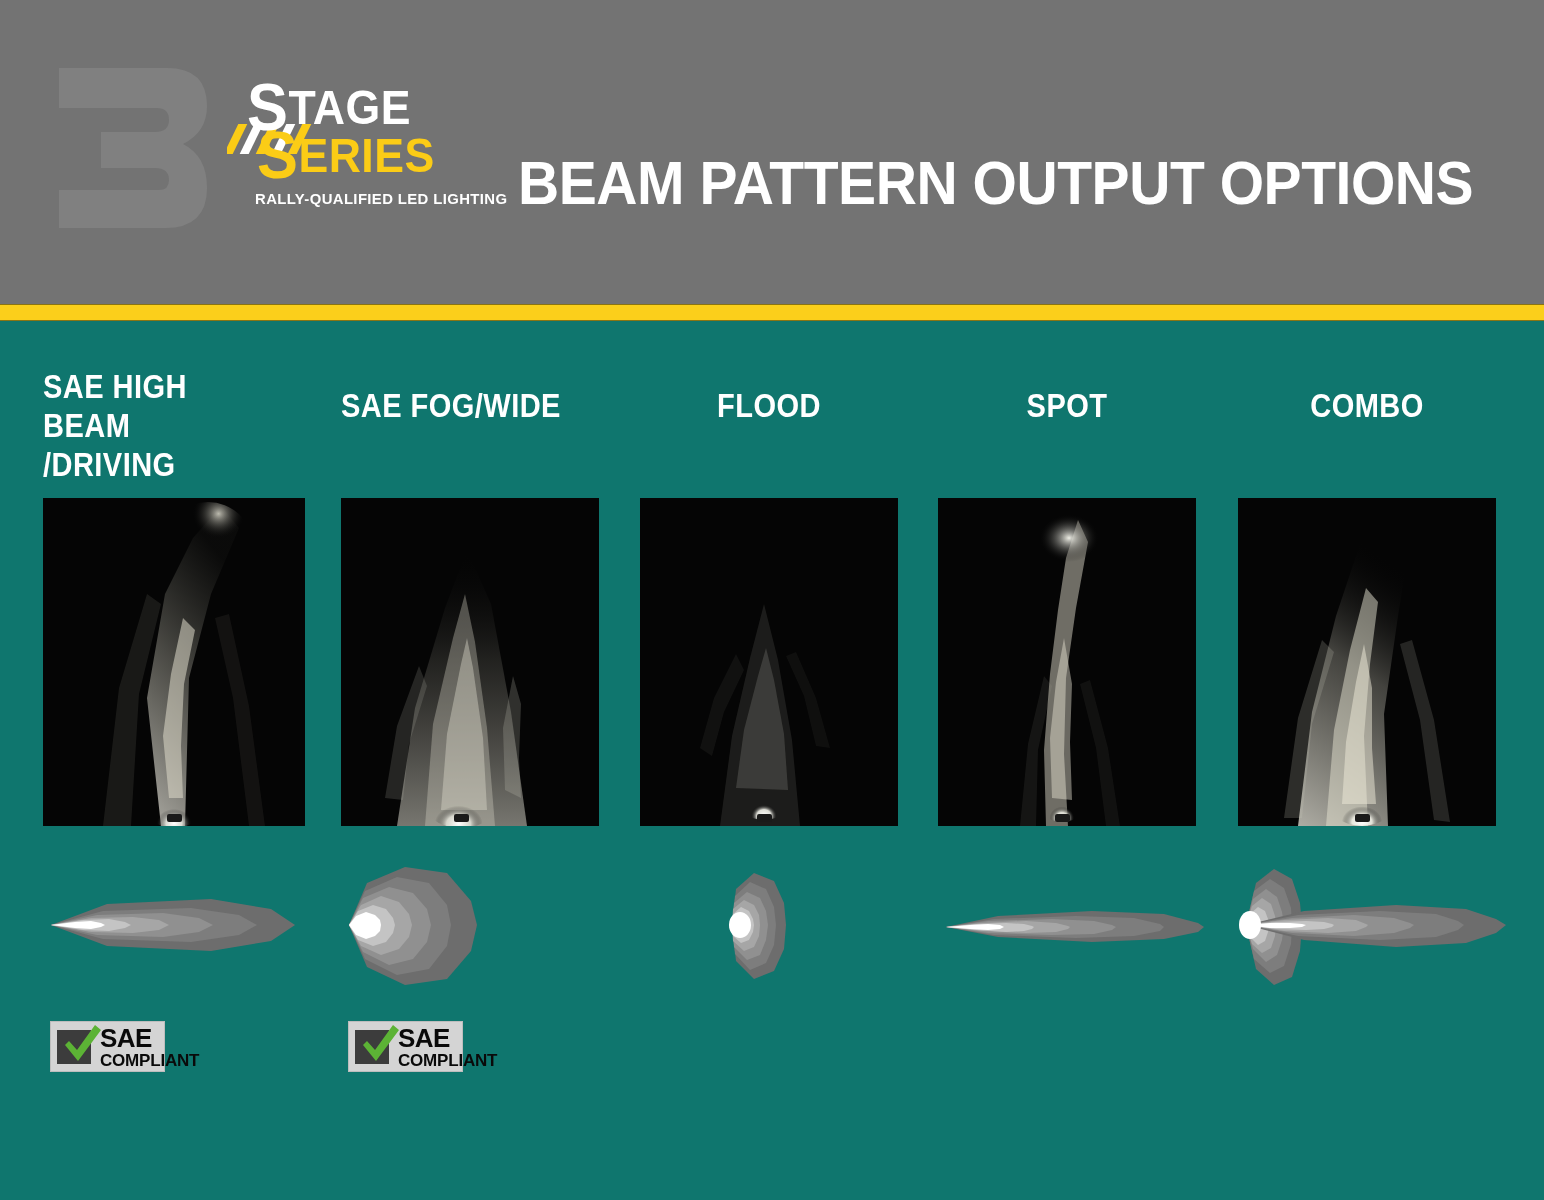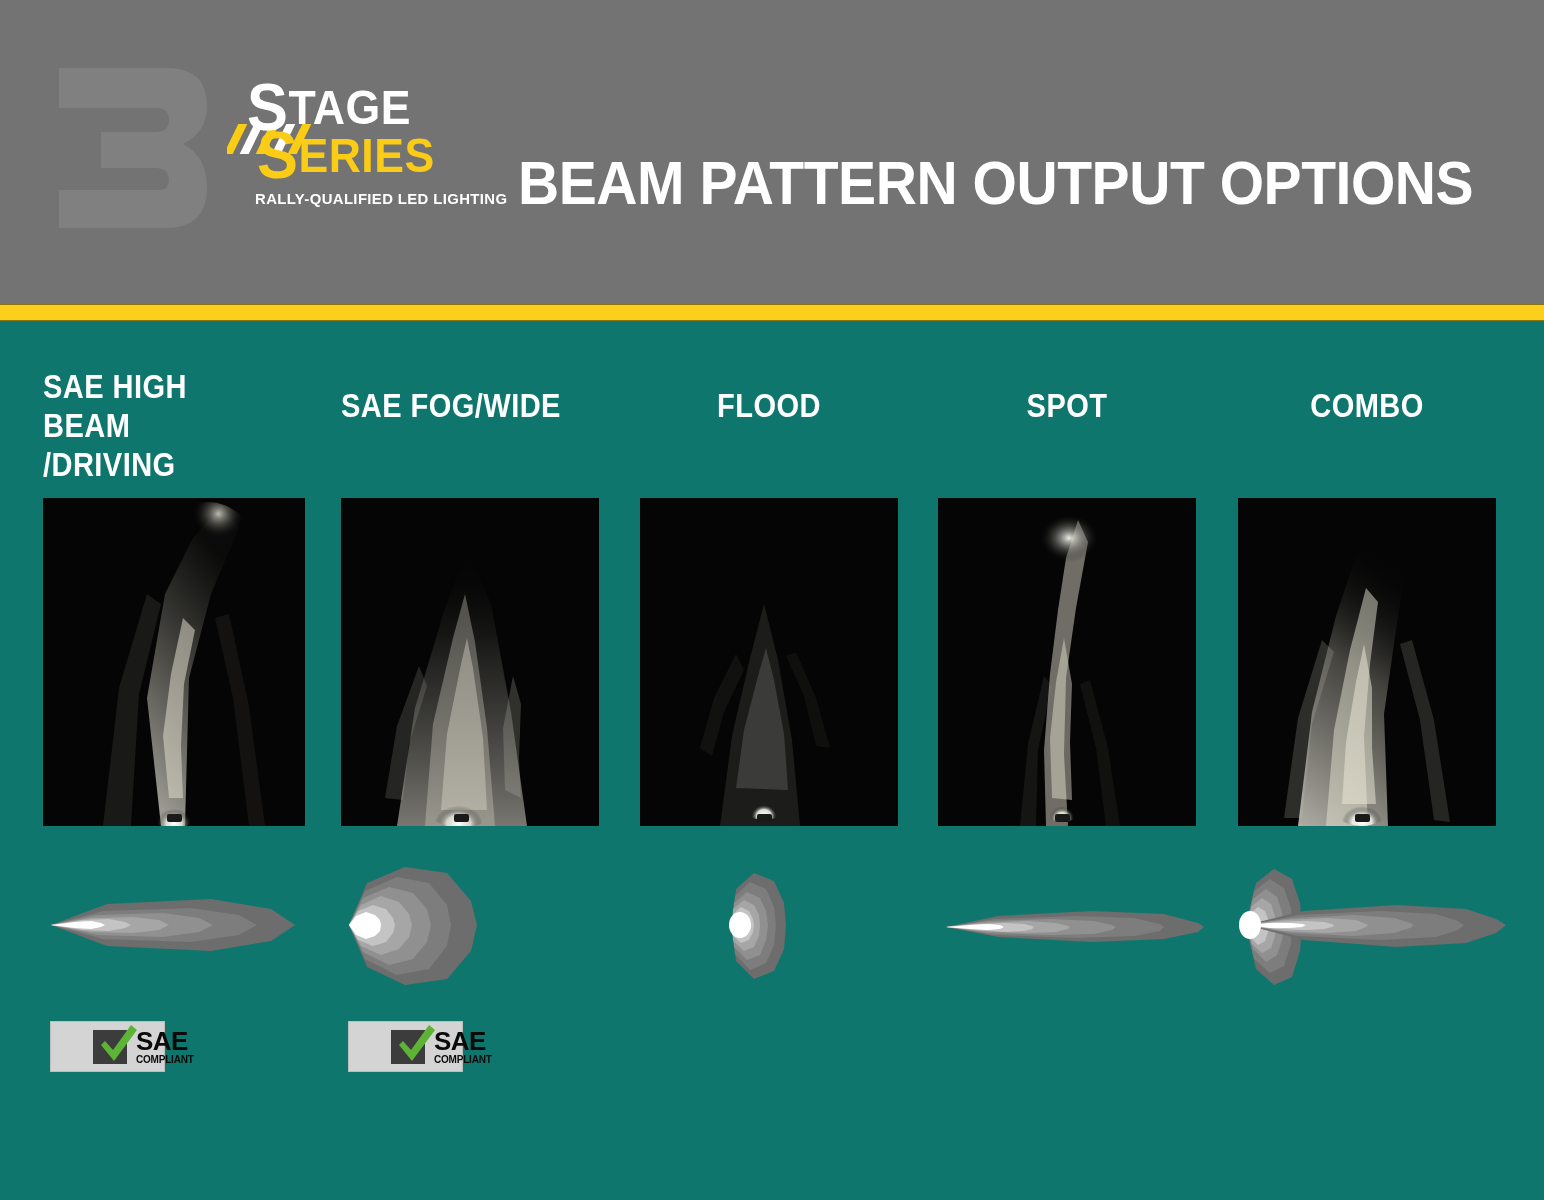--- a/index.html
+++ b/index.html
@@ -142,42 +142,42 @@
   .col-4 .beam-wrap{width:300px;}
   .beam-wrap svg{display:block;overflow:visible;}
 
   
   .sae-badge{
     position:absolute;top:700px;left:7px;
     width:115px;height:51px;
     background:#d4d4d4;
     border:1px solid #bdbdbd;
     box-sizing:border-box;
-    display:flex;align-items:center;padding-left:36px;
+    display:flex;align-items:center;
   }
   .sae-box{
     position:relative;
     width:34px;height:34px;
     background:#3c3c3c;
     margin-left:6px;margin-top:1px;
     flex:none;
   }
   .sae-check{
     position:absolute;left:2px;top:-7px;width:46px;height:44px;
     pointer-events:none;
   }
   .sae-words{
     margin-left:9px;line-height:1;
   }
   .sae-main{
     color:#0a0a0a;font-weight:700;font-size:26px;letter-spacing:-0.5px;
     display:block;
   }
   .sae-sub{
-    color:#0a0a0a;font-weight:700;font-size:10px;letter-spacing:-0.2px;
+    color:#0a0a0a;font-weight:700;font-size:17px;letter-spacing:-0.2px;
     display:block;margin-top:1px;
   }
 </style>
 </head>
 <body>
 
 <div class="page">
 
   <div class="header">
 

